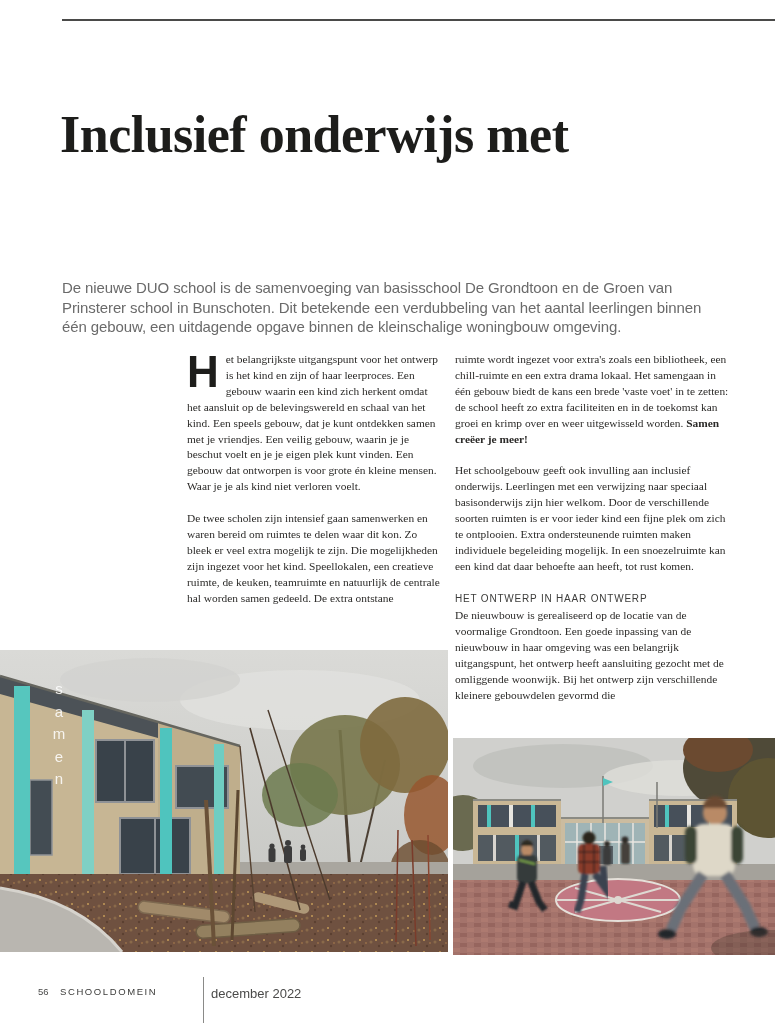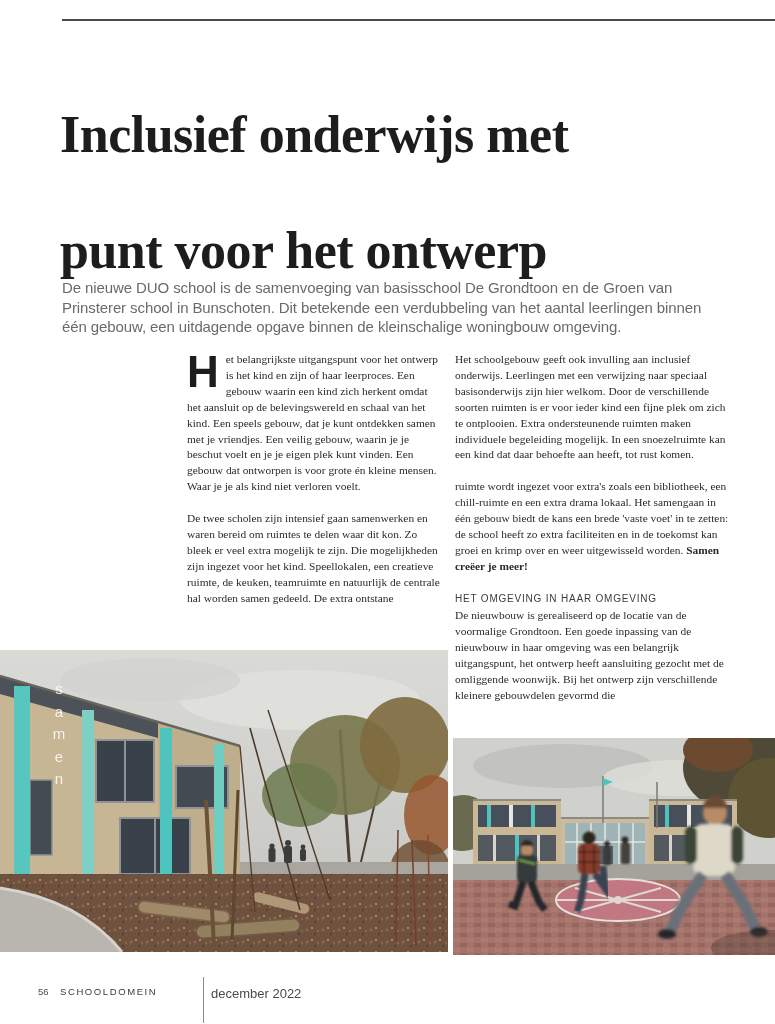--- a/index.html
+++ b/index.html
@@ -51,34 +51,34 @@
 </style>
 </head>
 <body>
 
 <div class="page">
 
   <div class="top-rule"></div>
 
   <h1 class="headline"><span>Inclusief onderwijs met</span><br>
   <br>
-  <span>punt voor het ontwerp</span></h1>
+  </h1>
 
   <p class="intro">De nieuwe DUO school is de samenvoeging van basisschool De Grondtoon en de Groen van Prinsterer school in Bunschoten. Dit betekende een verdubbeling van het aantal leerlingen binnen één gebouw, een uitdagende opgave binnen de kleinschalige woningbouw omgeving.</p>
 
   <div class="col col1">
     <p><span class="dropcap">H</span><span>et belangrijkste uitgangspunt voor het ontwerp is het kind en zijn of haar leerproces. Een gebouw waarin een kind zich herkent omdat het aansluit op de belevingswereld en schaal van het kind. Een speels gebouw, dat je kunt ontdekken samen met je vriendjes. Een veilig gebouw, waarin je je beschut voelt en je je eigen plek kunt vinden. Een gebouw dat ontworpen is voor grote én kleine mensen. Waar je je als kind niet verloren voelt.</span></p>
     <p>De twee scholen zijn intensief gaan samenwerken en waren bereid om ruimtes te delen waar dit kon. Zo bleek er veel extra mogelijk te zijn. Die mogelijkheden zijn ingezet voor het kind. Speellokalen, een creatieve ruimte, de keuken, teamruimte en natuurlijk de centrale hal worden samen gedeeld. De extra ontstane</p>
   </div>
 
   <div class="col col2">
-    <p>Het schoolgebouw geeft ook invulling aan inclusief onderwijs. Leerlingen met een verwijzing naar speciaal basisonderwijs zijn hier welkom. Door de verschillende soorten ruimten is er voor ieder kind een fijne plek om zich te ontplooien. Extra ondersteunende ruimten maken individuele begeleiding mogelijk. In een snoezelruimte kan een kind dat daar behoefte aan heeft, tot rust komen.</p>
     <p><span>ruimte wordt ingezet voor extra's zoals een bibliotheek, een chill-ruimte en een extra drama lokaal. Het samengaan in één gebouw biedt de kans een brede 'vaste voet' in te zetten: de school heeft zo extra faciliteiten en in de toekomst kan groei en krimp over en weer uitgewisseld worden.</span>
       <strong>Samen creëer je meer!</strong></p>
-    <h3 class="subhead">HET OMGEVING IN HAAR OMGEVING</h3>
+    <p>Het schoolgebouw geeft ook invulling aan inclusief onderwijs. Leerlingen met een verwijzing naar speciaal basisonderwijs zijn hier welkom. Door de verschillende soorten ruimten is er voor ieder kind een fijne plek om zich te ontplooien. Extra ondersteunende ruimten maken individuele begeleiding mogelijk. In een snoezelruimte kan een kind dat daar behoefte aan heeft, tot rust komen.</p>
+    <h3 class="subhead">HET ONTWERP IN HAAR ONTWERP</h3>
     <p>De nieuwbouw is gerealiseerd op de locatie van de voormalige Grondtoon. Een goede inpassing van de nieuwbouw in haar omgeving was een belangrijk uitgangspunt, het ontwerp heeft aansluiting gezocht met de omliggende woonwijk. Bij het ontwerp zijn verschillende kleinere gebouwdelen gevormd die</p>
   </div>
 
   <div class="photo photo-left">
     <svg width="448" height="302" viewBox="0 0 448 302">
       <defs>
         <linearGradient id="skyL" x1="0" y1="0" x2="0" y2="1">
           <stop offset="0" stop-color="#dadad7"></stop>
             <stop offset="1" stop-color="#c3c4c0"></stop>
         </linearGradient>

